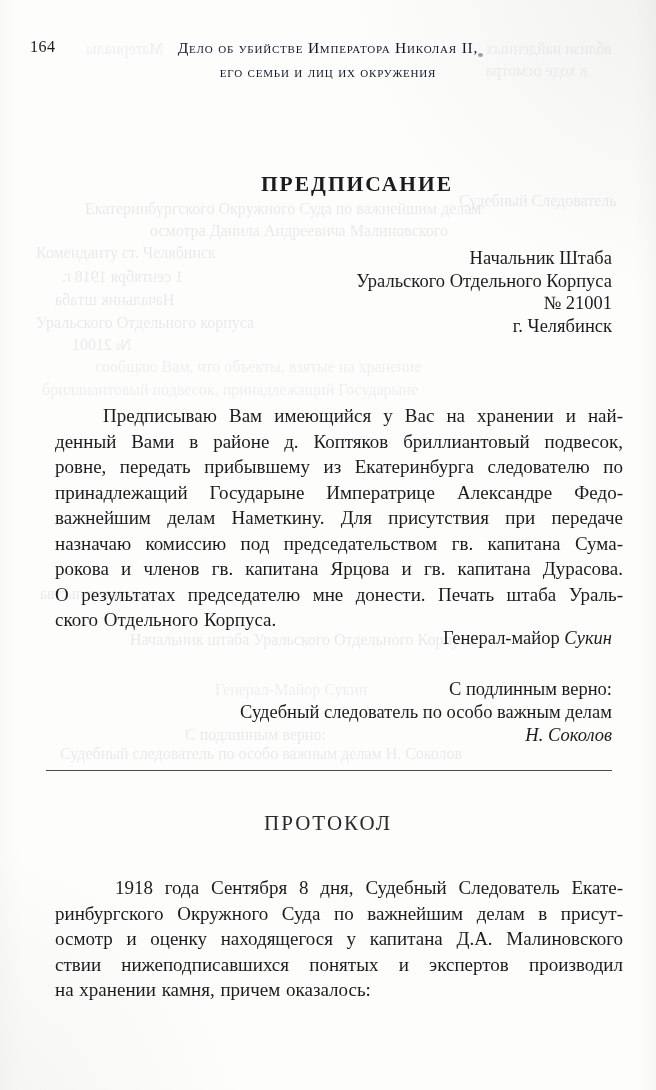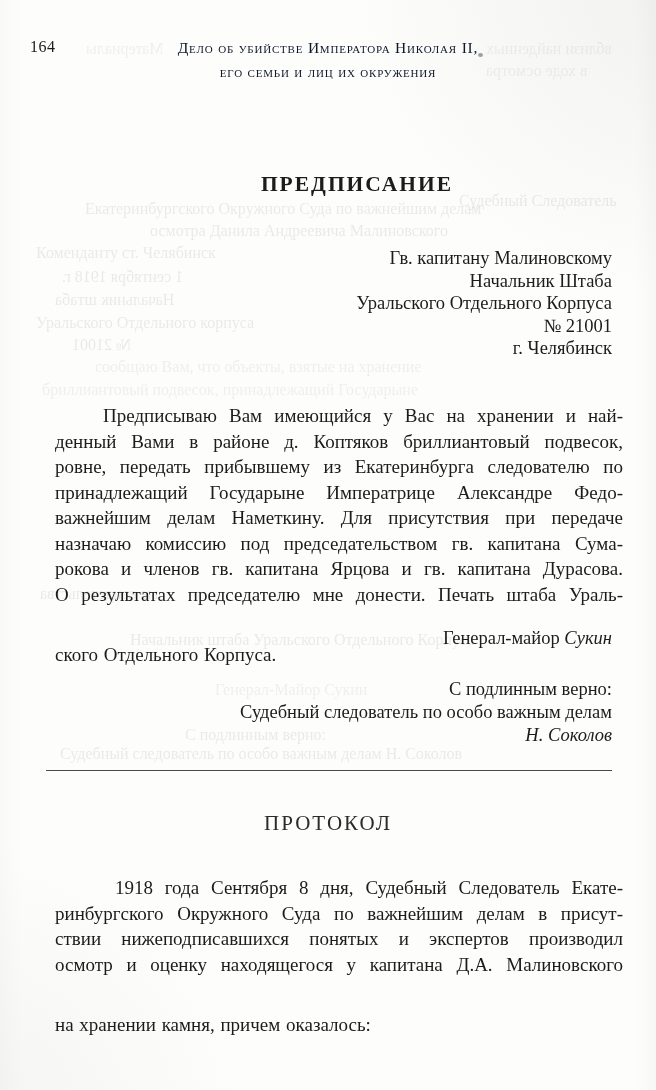--- a/index.html
+++ b/index.html
@@ -64,21 +64,21 @@
   .body-par {
     position: absolute; left: 55px; width: 568px;
     font-size: 19px; line-height: 25.5px;
     word-spacing: 1px;
   }
   .par-prescription { top: 403px; }
   .par-protocol { top: 875px; }
   .jline { text-align: justify; text-align-last: justify; white-space: nowrap; }
   .jline.first-p1 { text-indent: 48px; }
   .jline.first-p2 { text-indent: 60px; }
-  .jline.last { text-align: left; text-align-last: left; white-space: normal; margin-top: 35px; }
+  .jline.last { text-align: left; text-align-last: left; white-space: normal; }
 
   
   .sig {
     position: absolute; right: 44px; top: 628px; width: 500px;
     text-align: right; font-size: 18.5px;
   }
   .cert {
     position: absolute; right: 44px; top: 678px; width: 540px;
     text-align: right; font-size: 18.5px; line-height: 23px;
   }
@@ -149,21 +149,20 @@
 
   <div class="page-num">164</div>
   <div class="run-title">
     <div>Дело об убийстве Императора Николая II,</div>
     <div>его семьи и лиц их окружения</div>
   </div>
 
   <div class="h-prescription">ПРЕДПИСАНИЕ</div>
 
   <div class="address">
-    <div>Гв. капитану Малиновскому</div>
     <div>Начальник Штаба</div>
     <div>Уральского Отдельного Корпуса</div>
     <div>№ 21001</div>
     <div>г. Челябинск</div>
   </div>
 
   <div class="body-par par-prescription">
     <div class="jline first-p1">Предписываю Вам имеющийся у Вас на хранении и най-</div>
     <div class="jline">денный Вами в районе д. Коптяков бриллиантовый подвесок,</div>
     <div class="jline">ровне, передать прибывшему из Екатеринбурга следователю по</div>
@@ -183,18 +182,18 @@
     <div class="it">Н. Соколов</div>
   </div>
 
   <div class="rule"></div>
 
   <div class="h-protocol">ПРОТОКОЛ</div>
 
   <div class="body-par par-protocol">
     <div class="jline first-p2">1918 года Сентября 8 дня, Судебный Следователь Екате-</div>
     <div class="jline">ринбургского Окружного Суда по важнейшим делам в присут-</div>
+    <div class="jline">осмотр и оценку находящегося у капитана Д.А. Малиновского</div>
     <div class="jline">ствии нижеподписавшихся понятых и экспертов производил</div>
-    <div class="jline">осмотр и оценку находящегося у капитана Д.А. Малиновского</div>
     <div class="jline last">на хранении камня, причем оказалось:</div>
   </div>
 
 </div>
 
 </body></html>

